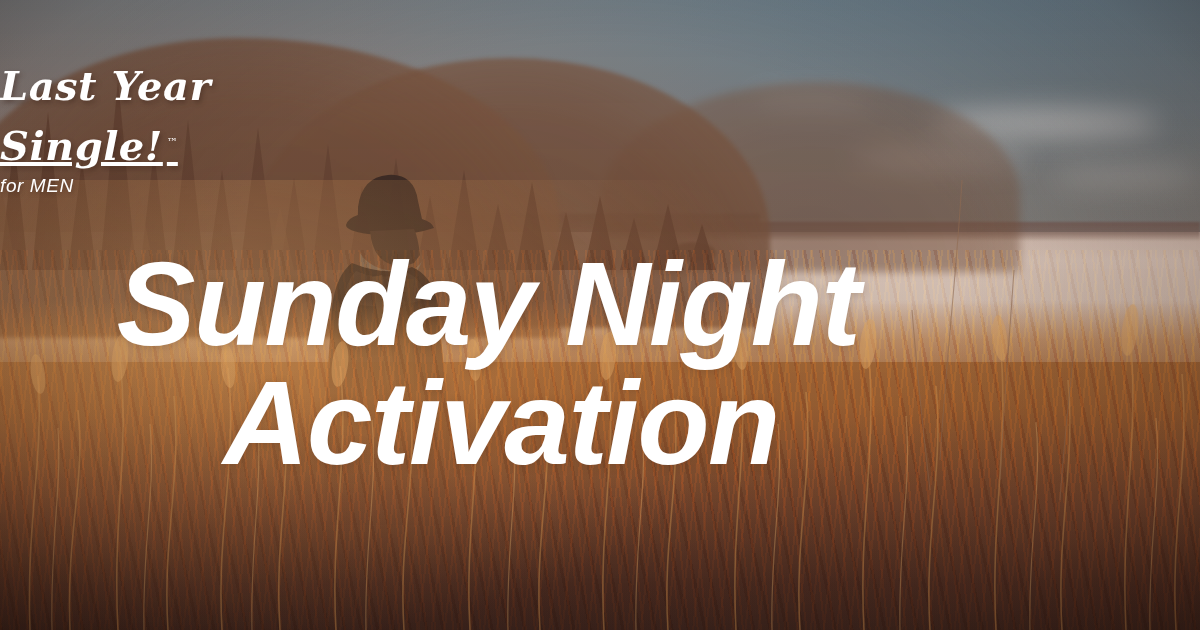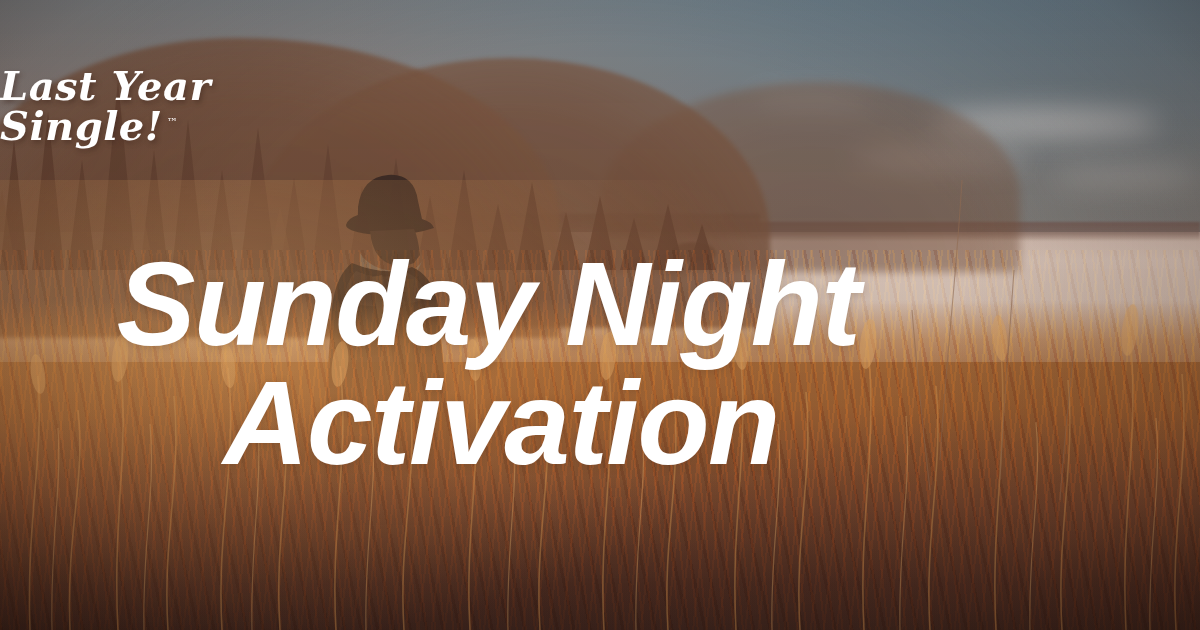--- a/index.html
+++ b/index.html
@@ -227,21 +227,21 @@
     display: block;
     color: #fff;
     font-family: "DejaVu Serif", "Liberation Serif", serif;
     font-weight: bold;
     font-style: italic;
     letter-spacing: 0.5px;
     text-shadow: 2px 3px 5px rgba(60,36,26,0.45);
     line-height: 1.0;
   }
   .logo-l1 { font-size: 40px; }
-  .logo-l2 { font-size: 40px; margin-top: 0; }
+  .logo-l2 { font-size: 40px; margin-top: 20px; text-decoration: underline; }
   .tm {
     font-size: 11px;
     font-style: normal;
     font-weight: normal;
     vertical-align: super;
     letter-spacing: 0;
     margin-left: 4px;
   }
   .logo-sub {
     display: block;
@@ -409,20 +409,21 @@
     </svg>
 
     <div class="bloom"></div>
     <div class="grade"></div>
     <div class="vignette"></div>
   </div>
 
   <div class="logo">
     <span class="logo-line logo-l1">Last Year</span>
     <span class="logo-line logo-l2"><span>Single!</span><span class="tm">™</span></span>
+    <span class="logo-sub">for MEN</span>
   </div>
 
   <div class="headline">
     <span class="headline-line l1">Sunday Night</span>
     <span class="headline-line l2">Activation</span>
   </div>
 
 </div>
 
 </body></html>

